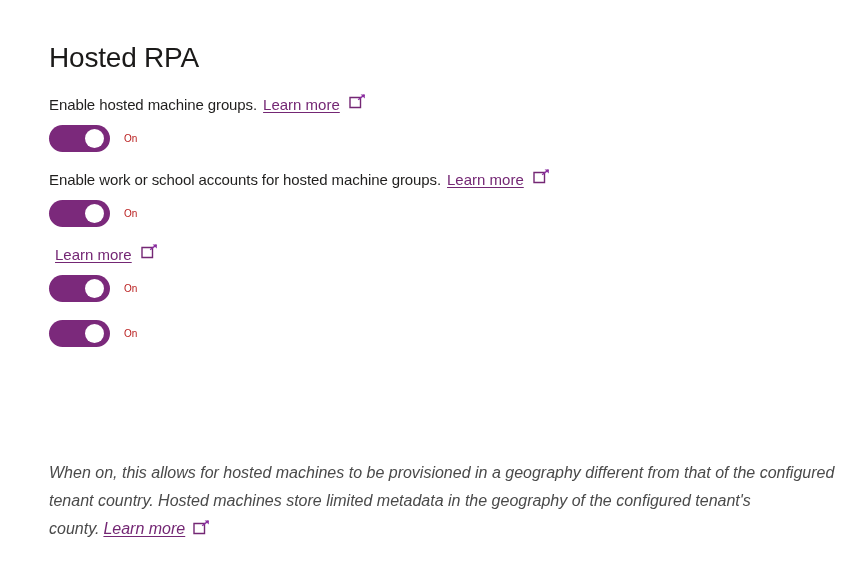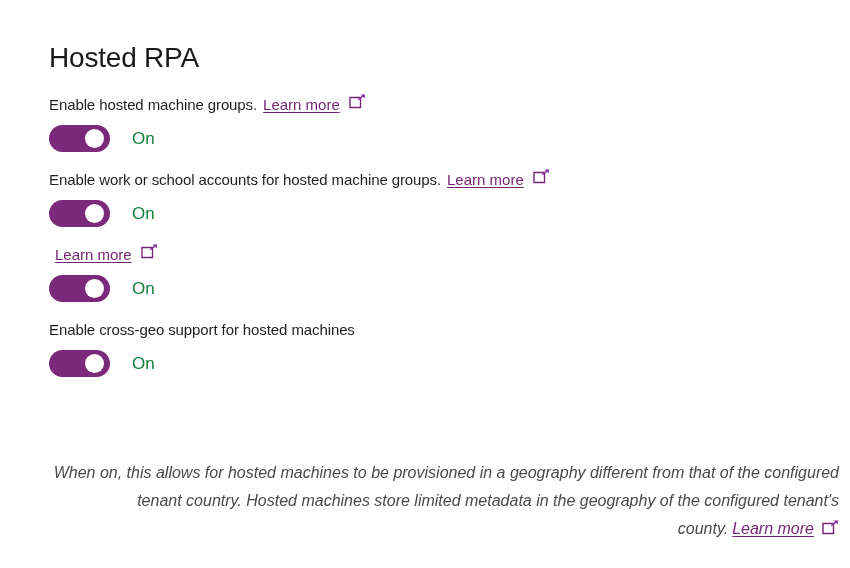--- a/index.html
+++ b/index.html
@@ -12,21 +12,20 @@
     font-family: "Liberation Sans", sans-serif;
     color: #201f1e;
     overflow: hidden;
   }
 
   .page {
     position: relative;
     width: 696px;
     height: 568px;
     padding: 0;
-    text-align: right;
   }
 
   
   .page-title {
     position: absolute;
     left: 49px;
     top: 41px;
     font-size: 28px;
     font-weight: 400;
     line-height: 34px;
@@ -97,24 +96,24 @@
   .toggle .thumb {
     position: absolute;
     width: 19px;
     height: 19px;
     border-radius: 50%;
     background: #ffffff;
     top: 4px;
     right: 6px;
   }
   .toggle-state {
-    font-size: 17px;
-    font-weight: 400;
-    color: #15803d;
-    margin-left: 22px;
+    font-size: 10px;
+    font-weight: 400;
+    color: #b91c1c;
+    margin-left: 14px;
     line-height: 20px;
   }
 
   
   .description {
     position: absolute;
     left: 49px;
     top: 459px;
     width: 790px;
     font-size: 16px;
@@ -195,23 +194,20 @@
       </div>
       <div class="toggle-line">
         <button class="toggle">
           <span class="thumb"></span>
         </button>
         <span class="toggle-state">On</span>
       </div>
     </div>
 
     <div class="setting-row">
-      <div class="setting-label-line">
-        <span class="setting-label">Enable cross-geo support for hosted machines</span>
-      </div>
       <div class="toggle-line">
         <button class="toggle">
           <span class="thumb"></span>
         </button>
         <span class="toggle-state">On</span>
       </div>
     </div>
 
   </div>
 

